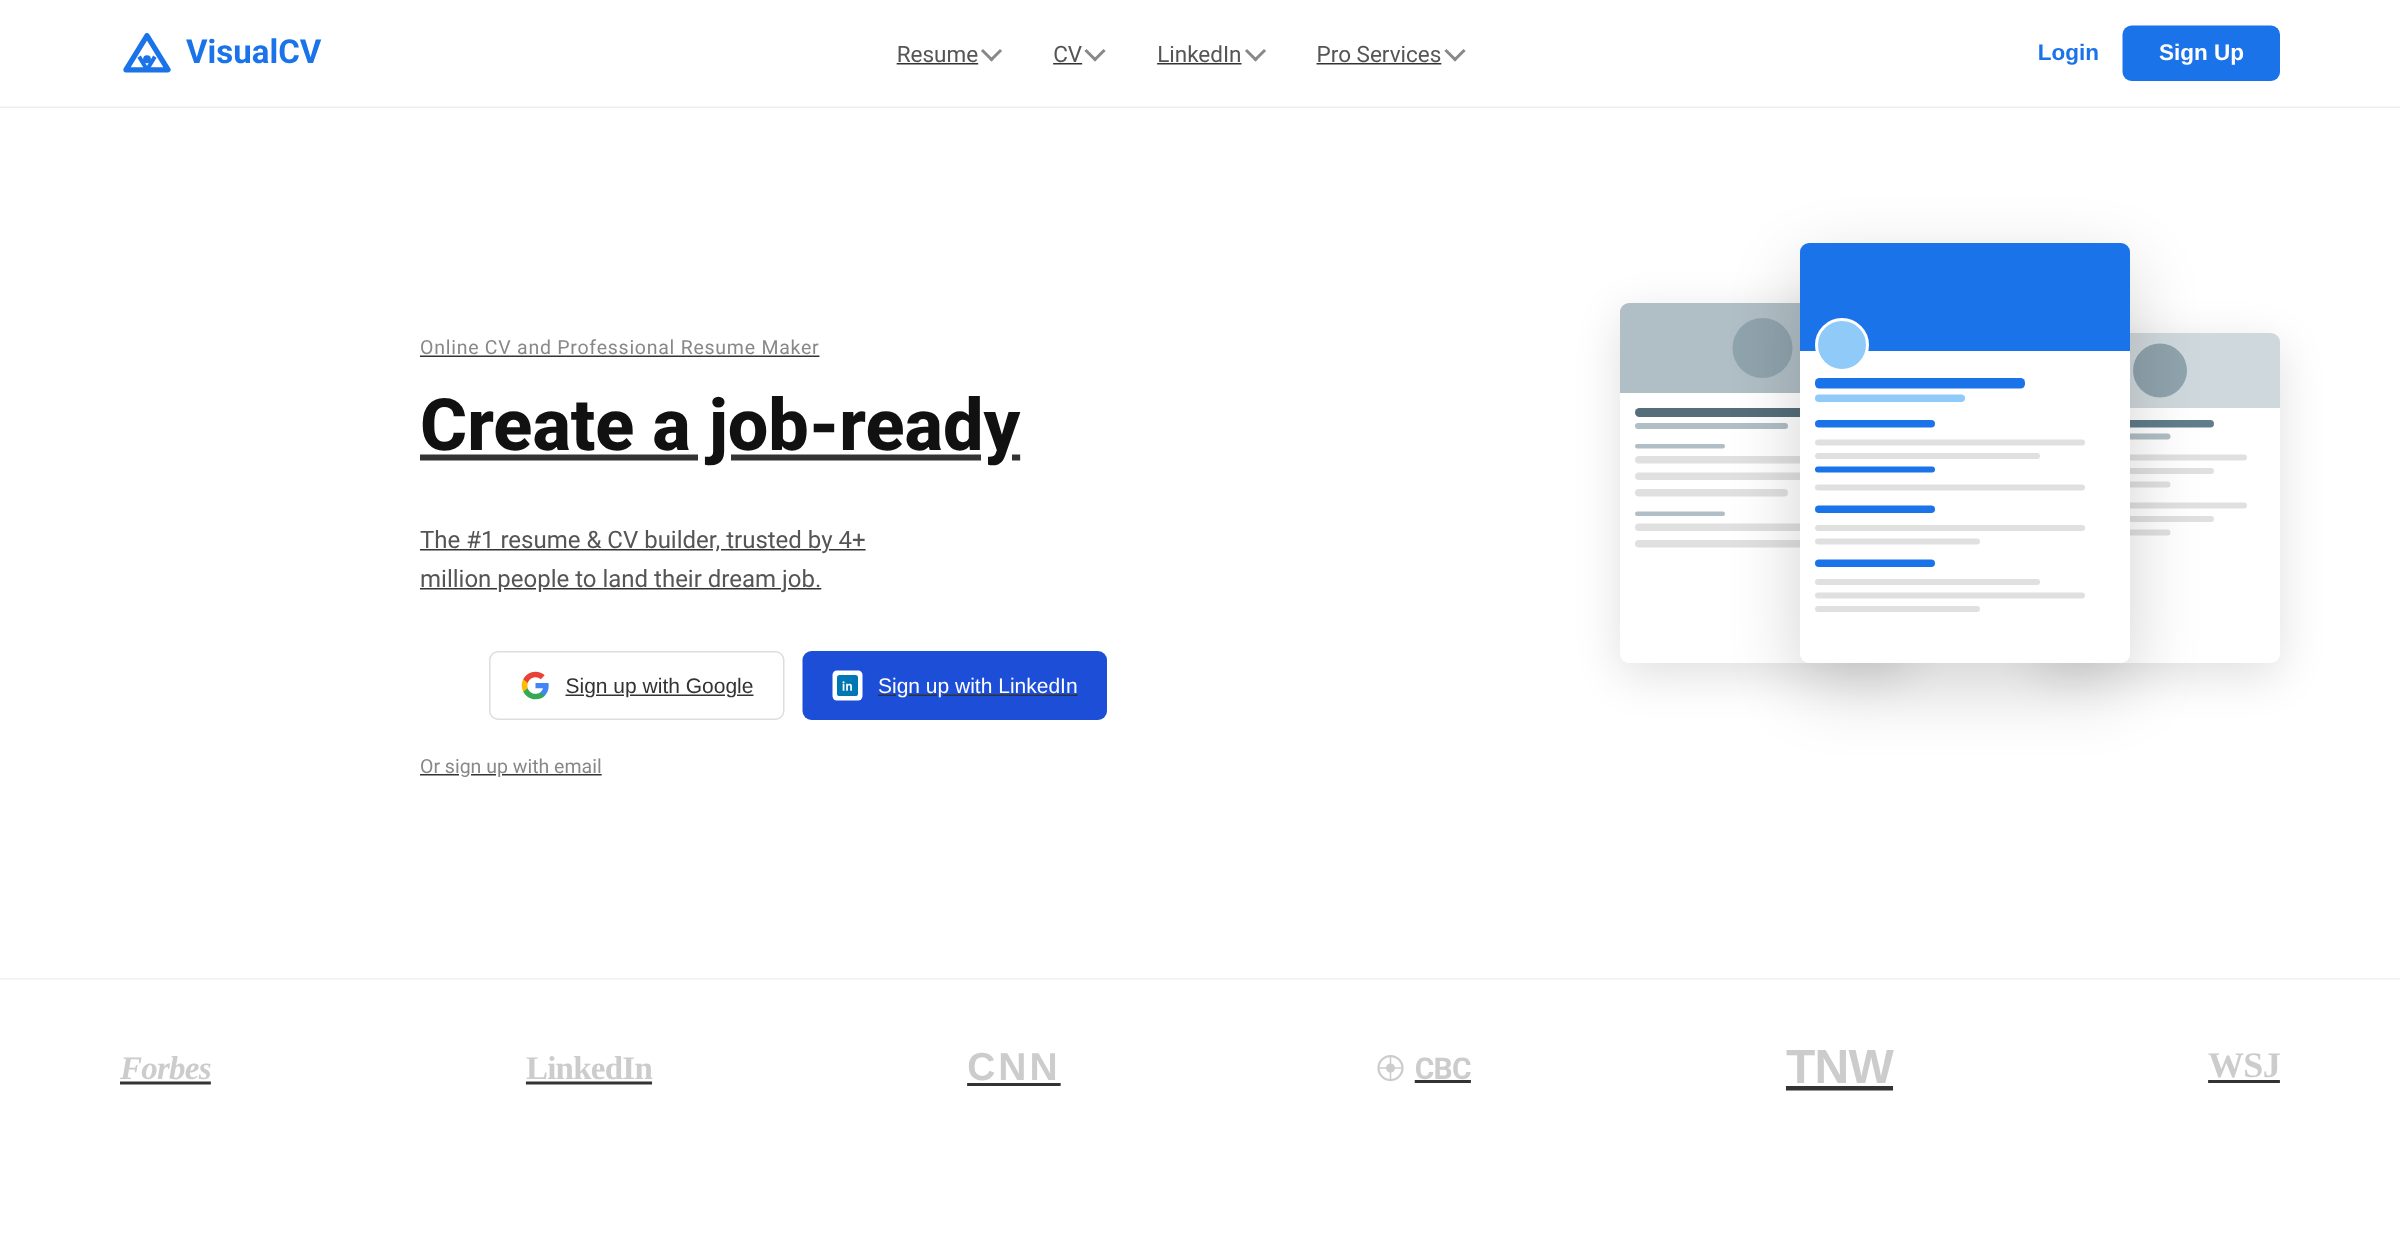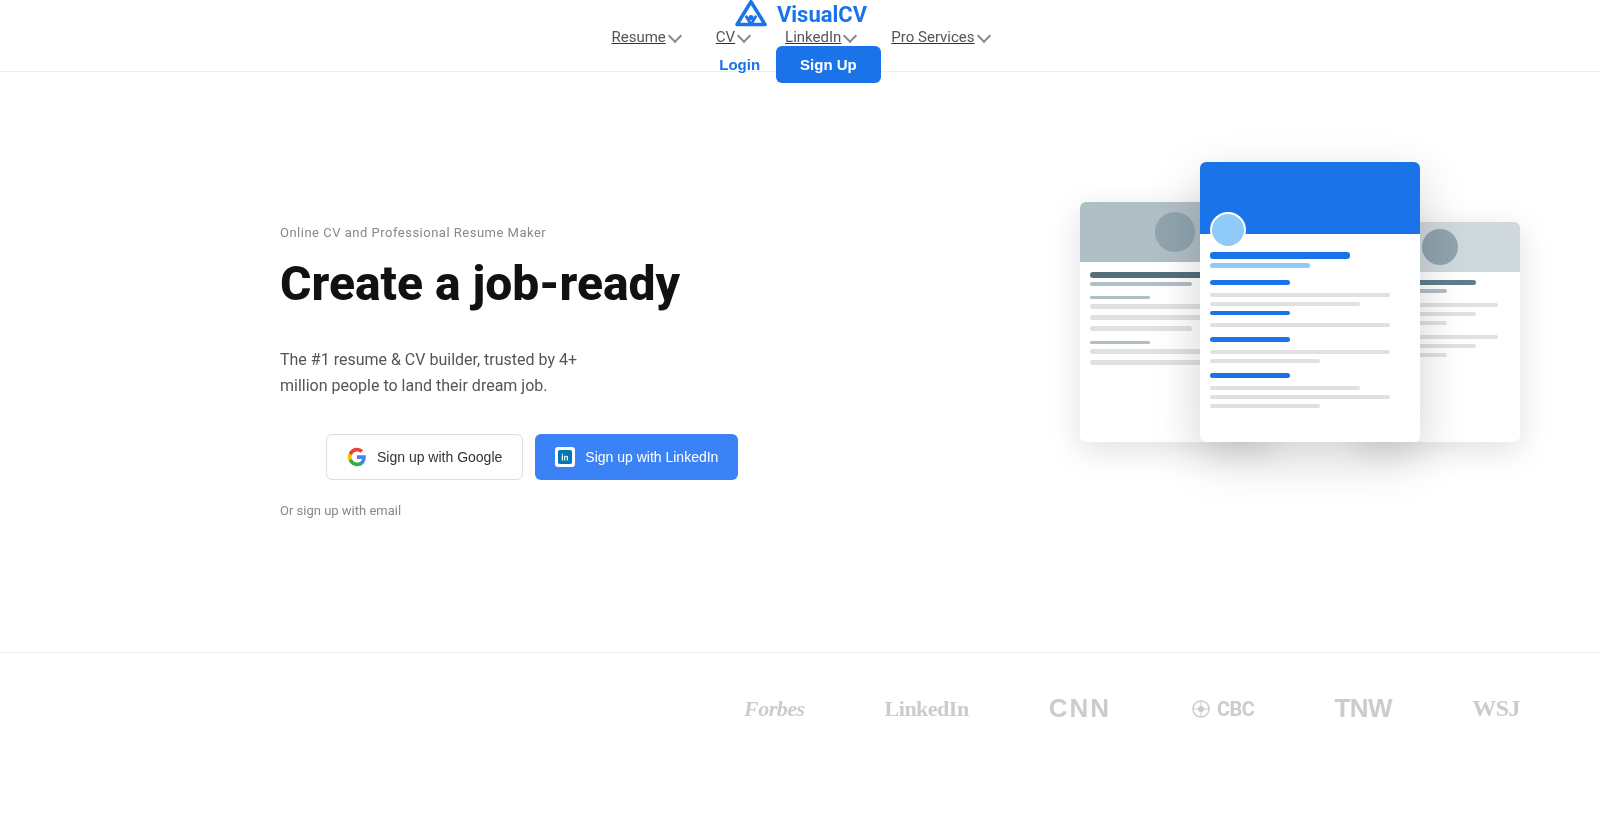--- a/index.html
+++ b/index.html
@@ -7,21 +7,20 @@
 
     
     .navbar {
       display: flex;
       align-items: center;
       justify-content: space-between;
       padding: 0 80px;
       height: 72px;
       border-bottom: 1px solid #eee;
       background: #fff;
-      flex-direction: column;
     }
     .logo-area {
       display: flex;
       align-items: center;
       gap: 8px;
       text-decoration: none;
     }
     .logo-text {
       font-size: 22px;
       font-weight: 700;
@@ -78,20 +77,21 @@
 
     
     .hero {
       display: flex;
       align-items: center;
       justify-content: space-between;
       padding: 60px 80px 40px 280px;
       min-height: 580px;
       background: #fff;
       overflow: hidden;
+      text-decoration: underline;
     }
     .hero-left {
       max-width: 480px;
     }
     .hero-subtitle {
       font-size: 13px;
       color: #888;
       letter-spacing: 0.5px;
       margin-bottom: 16px;
       text-transform: none;
@@ -129,21 +129,21 @@
       cursor: pointer;
       white-space: nowrap;
     }
     .btn-linkedin {
       display: flex;
       align-items: center;
       gap: 10px;
       padding: 12px 20px;
       border: none;
       border-radius: 6px;
-      background: #3b82f6;
+      background: #1d4ed8;
       font-size: 14px;
       font-weight: 500;
       color: #fff;
       cursor: pointer;
       white-space: nowrap;
     }
     .or-email {
       font-size: 13px;
       color: #888;
       cursor: pointer;
@@ -254,37 +254,38 @@
     .rc3-body { padding: 8px; }
     .rc3-line { height: 4px; background: #e0e0e0; border-radius: 3px; margin-bottom: 5px; }
     .rc3-line.short { width: 55%; }
     .rc3-line.med { width: 75%; }
 
     
     .logos-section {
       padding: 40px 80px;
       display: flex;
       align-items: center;
-      justify-content: flex-end;
+      justify-content: space-between;
       gap: 80px;
       border-top: 1px solid #f0f0f0;
       background: #fff;
+      text-decoration: underline;
     }
     .logo-brand {
       font-size: 22px;
       font-weight: 700;
       color: #ccc;
       letter-spacing: -0.5px;
       font-style: normal;
     }
     .logo-brand.forbes { font-family: Georgia, serif; font-style: italic; }
     .logo-brand.mashable { font-family: Georgia, serif; }
     .logo-brand.cnn { font-family: Arial, sans-serif; font-size: 26px; letter-spacing: 2px; }
     .logo-brand.cbc { font-size: 20px; display: flex; align-items: center; gap: 6px; }
-    .logo-brand.tnw { font-family: Arial Black, sans-serif; font-size: 26px; }
+    .logo-brand.tnw { font-family: Arial Black, sans-serif; font-size: 32px; }
     .logo-brand.wsj { font-family: Georgia, serif; font-size: 24px; }
 
     
     .vcv-logo-svg {
       width: 36px;
       height: 28px;
     }
   </style>
 </head>
 <body>

